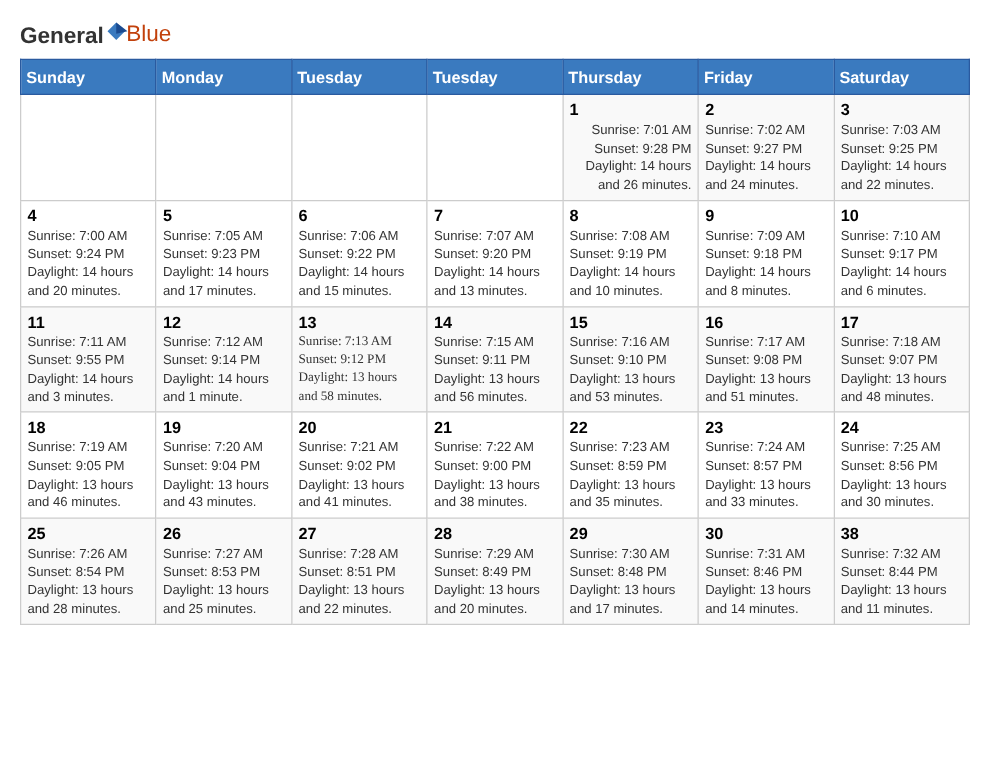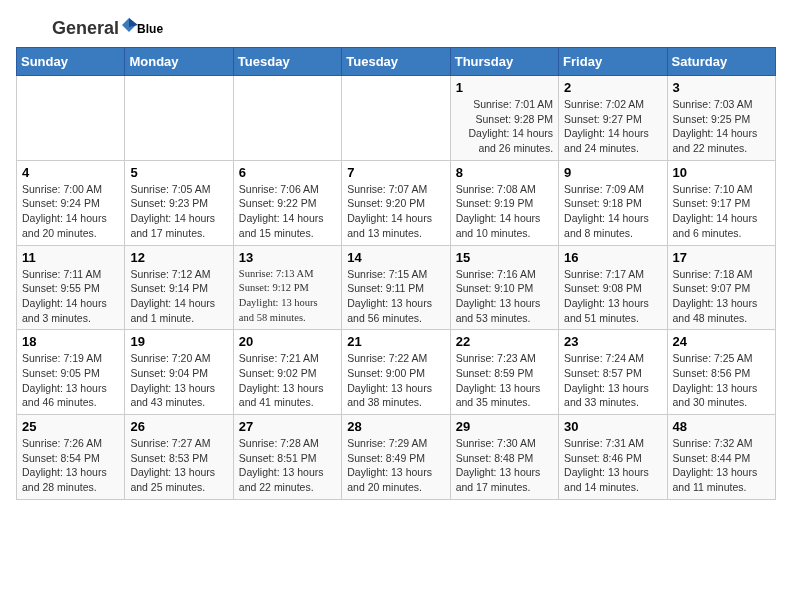--- a/index.html
+++ b/index.html
@@ -8,35 +8,34 @@
       background: #fff;
       width: 792px;
       min-height: 612px;
       padding: 16px;
     }
     .header {
       display: flex;
       justify-content: space-between;
       align-items: flex-start;
       margin-bottom: 8px;
-      margin-left: 36px;
     }
     .logo {
       display: flex;
       align-items: center;
     }
     .logo-text-general {
       font-size: 18px;
       font-weight: bold;
       color: #333;
     }
     .logo-text-blue {
-      font-size: 12px;
-      font-weight: bold;
-      color: #000000;
+      font-size: 18px;
+      font-weight: normal;
+      color: #c2410c;
     }
     .title-block {
       text-align: right;
     }
     .month-year {
       font-size: 36px;
       font-weight: normal;
       color: #333;
     }
     .location {
@@ -332,21 +331,21 @@
 and 17 minutes.</div>
         </td>
         <td>
           <span class="day-number">30</span>
           <div class="day-info" style="white-space: pre-line;">Sunrise: 7:31 AM
 Sunset: 8:46 PM
 Daylight: 13 hours
 and 14 minutes.</div>
         </td>
         <td>
-          <span class="day-number">48</span>
+          <span class="day-number">38</span>
           <div class="day-info" style="white-space: pre-line;">Sunrise: 7:32 AM
 Sunset: 8:44 PM
 Daylight: 13 hours
 and 11 minutes.</div>
         </td>
       </tr>
     </tbody>
 </table>
 
 </body></html>

